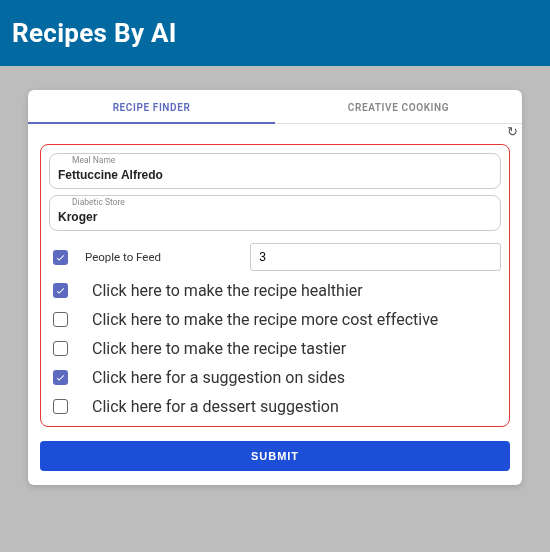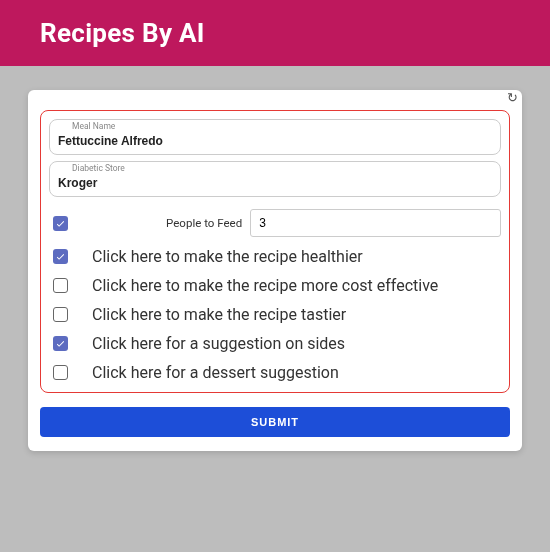--- a/index.html
+++ b/index.html
@@ -4,22 +4,22 @@
 <style>
   * { box-sizing: border-box; margin: 0; padding: 0; }
   body {
     font-family: -apple-system, BlinkMacSystemFont, "Segoe UI", Roboto, Arial, sans-serif;
     background: #bdbdbd;
     width: 550px;
     height: 552px;
     overflow: hidden;
   }
   .header {
-    background: #be185d;
-    padding: 18px 40px;
+    background: #0369a1;
+    padding: 18px 12px;
   }
   .header h1 {
     color: #fff;
     font-size: 26px;
     font-weight: 700;
     letter-spacing: 0.3px;
   }
   .page {
     padding: 24px 28px 12px;
   }
@@ -100,22 +100,21 @@
     align-items: center;
     gap: 8px;
     margin: 12px 0 10px 4px;
   }
   .people-row .lbl {
     flex: 1;
     font-size: 11.5px;
     color: #333;
     display: flex;
     align-items: center;
-    gap: 8px;
-    justify-content: space-between;
+    gap: 17px;
   }
   .people-row input[type="text"] {
     width: 56%;
     border: 1px solid #ccc;
     border-radius: 3px;
     padding: 6px 8px;
     font-size: 12px;
     outline: none;
   }
   .opt {
@@ -162,20 +161,28 @@
 </head>
 <body>
 
 <div class="header">
   <h1>Recipes By AI</h1>
 </div>
 
 <div class="page">
   <div class="card">
 
+    <div class="tabs">
+      <div class="tab active">
+        <span>RECIPE FINDER</span>
+      </div>
+      <div class="tab">
+        <span>CREATIVE COOKING</span>
+      </div>
+    </div>
 
     <div class="content">
       <span class="refresh">↻</span>
 
       <div class="form-area">
 
         <div class="field">
           <label>Meal Name</label>
           <input type="text" value="Fettuccine Alfredo" style="">
         </div>

